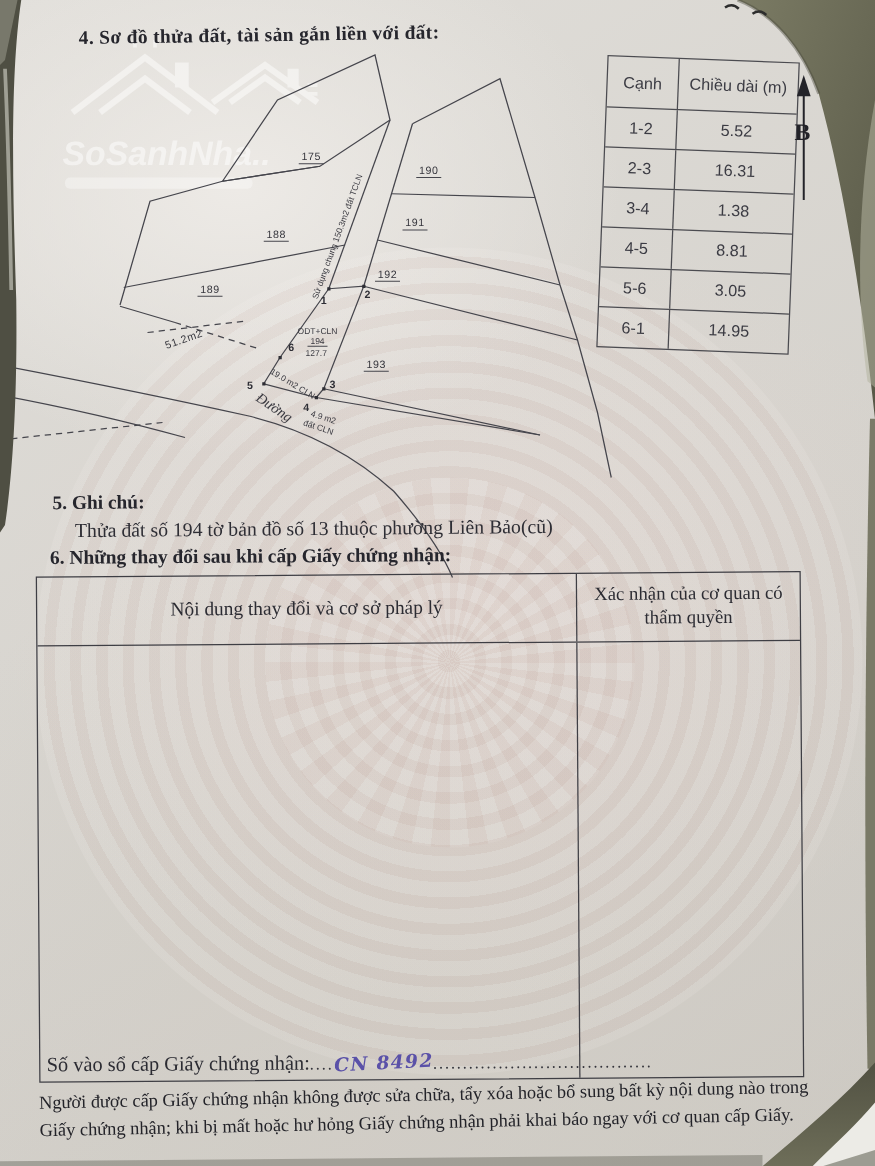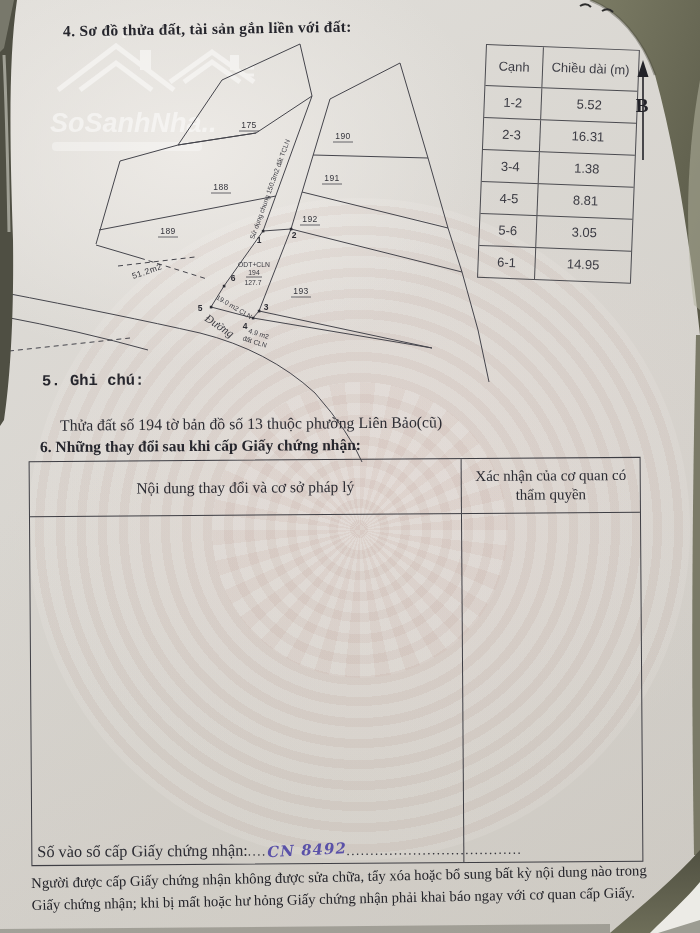--- a/index.html
+++ b/index.html
@@ -19,21 +19,21 @@
   .drum-spokes{position:absolute;left:212px;top:382px;width:296px;height:296px;border-radius:50%;z-index:2;opacity:.4;
     background:repeating-conic-gradient(rgba(196,150,140,.20) 0 6deg, rgba(255,255,255,.16) 6deg 12deg);}
 
   
   .wm-logo{position:absolute;left:20px;top:26px;z-index:3;opacity:.55;}
   .wm-text{font-family:"Liberation Sans",sans-serif;font-weight:bold;font-style:italic;}
 
   
   .sec-title{position:absolute;z-index:4;color:#26262d;font-weight:bold;}
   .t4{left:63px;top:20px;font-size:15.5px;transform:rotate(-.9deg);letter-spacing:.3px;}
-  .t5{left:42px;top:372px;font-size:15.5px;transform:rotate(-.5deg);font-family:Liberation Mono, monospace;}
+  .t5{left:42px;top:394px;font-size:15.5px;transform:rotate(-.5deg);}
   .note5{position:absolute;left:60px;top:415px;z-index:4;font-size:15.8px;color:#2e2e35;transform:rotate(-.5deg);}
   .t6{left:40px;top:437px;font-size:15.5px;transform:rotate(-.4deg);}
 
   
   .edge-table{position:absolute;left:486px;top:44px;width:152px;z-index:4;
     border:1px solid #4b4b50;transform:rotate(2.2deg);transform-origin:top left;
     font-family:"Liberation Sans",sans-serif;color:#3b3b43;font-size:13px;}
   .et-row{display:flex;border-top:1px solid #4b4b50;}
   .et-row:first-child{border-top:none;}
   .et-c1{width:56px;border-right:1px solid #4b4b50;display:flex;align-items:center;justify-content:center;}

